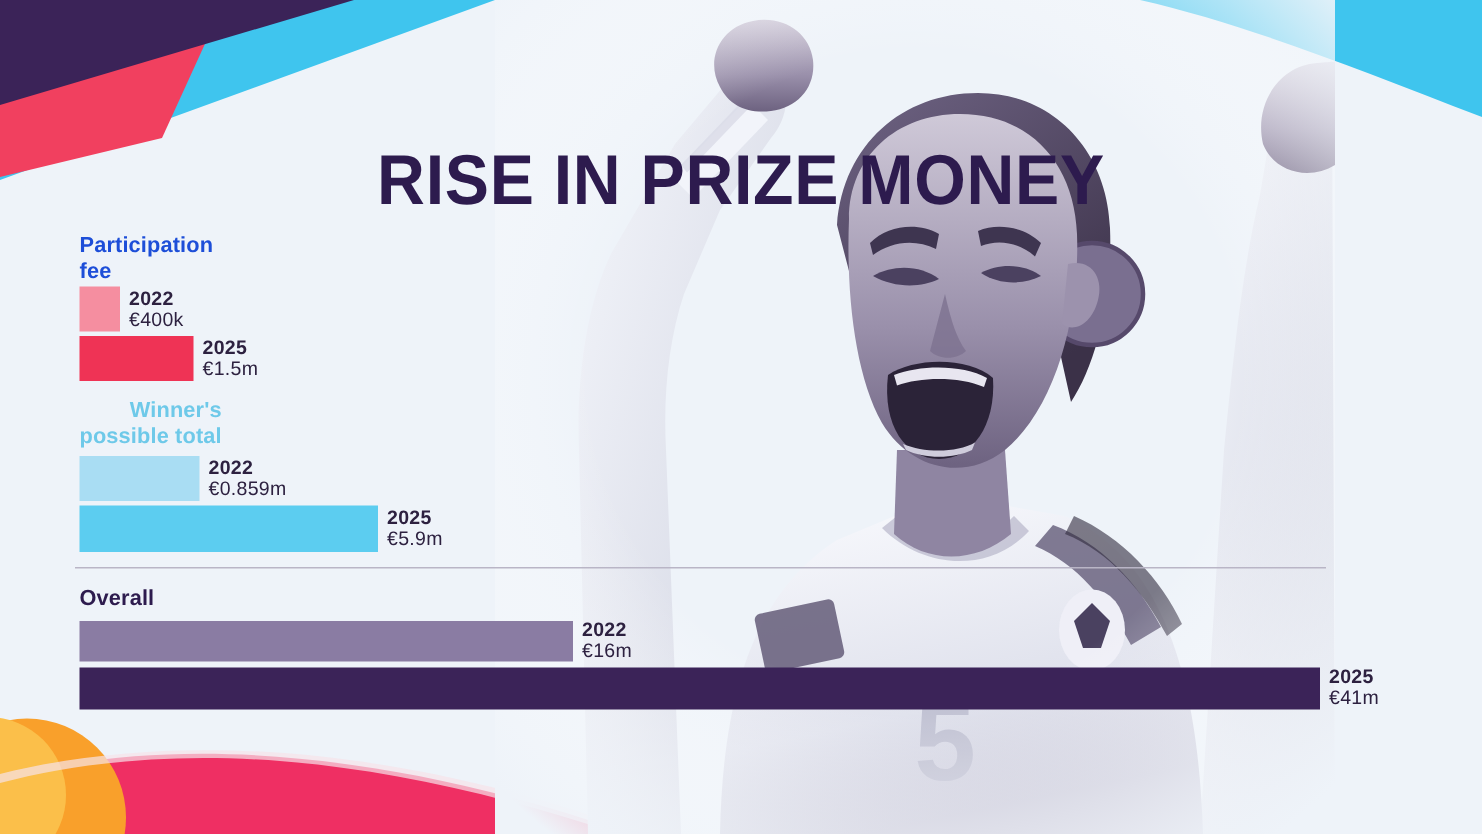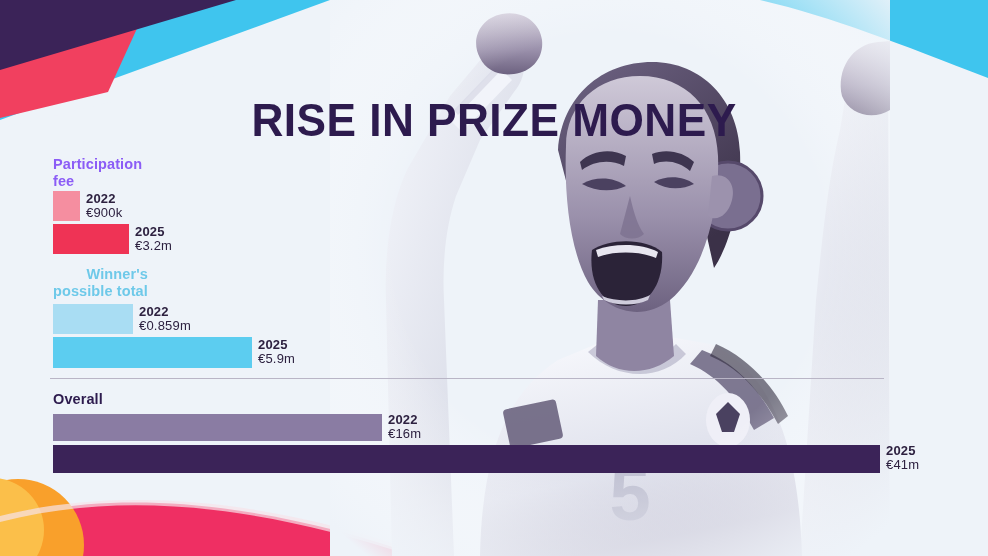--- a/index.html
+++ b/index.html
@@ -36,21 +36,21 @@
   #chart { position:absolute; left:0; top:0; width:988px; height:556px; z-index:7; }
 
   .sec-label {
     position:absolute;
     font-size:14.5px;
     font-weight:bold;
     line-height:16.5px;
     letter-spacing:.1px;
     white-space:pre-line;
   }
-  #lbl-fee     { left:53px; top:156px; color:#8b5cf6; }
+  #lbl-fee     { left:53px; top:156px; color:#1d4ed8; }
   #lbl-winner  { left:53px; top:266px; color:#6ec9e9;text-align:right; }
   #lbl-overall { left:53px; top:391px; color:#2d1b4e; font-size:14.5px; }
 
   .bar { position:absolute;border-radius:10px; }
   .bar-rect { position:absolute; left:0; top:0; height:100%; width:100%; }
   .bar-cap {
     position:absolute; top:50%; transform:translateY(-50%);
     white-space:nowrap; line-height:14px;
   }
   .bar-cap .yr  { display:block; font-size:13px; font-weight:bold; color:#2d2140; letter-spacing:.2px; }
@@ -210,29 +210,29 @@
 
   <div id="chart">
 
     <div class="sec-label" id="lbl-fee">Participation
 fee</div>
 
     <div class="bar" id="bar-fee-2022">
       <div class="bar-rect"></div>
       <div class="bar-cap">
         <span class="yr">2022</span>
-        <span class="val">€900k</span>
+        <span class="val">€400k</span>
       </div>
     </div>
 
     <div class="bar" id="bar-fee-2025">
       <div class="bar-rect"></div>
       <div class="bar-cap">
         <span class="yr">2025</span>
-        <span class="val">€3.2m</span>
+        <span class="val">€1.5m</span>
       </div>
     </div>
 
     <div class="sec-label" id="lbl-winner">Winner's
 possible total</div>
 
     <div class="bar" id="bar-win-2022">
       <div class="bar-rect"></div>
       <div class="bar-cap">
         <span class="yr">2022</span>

